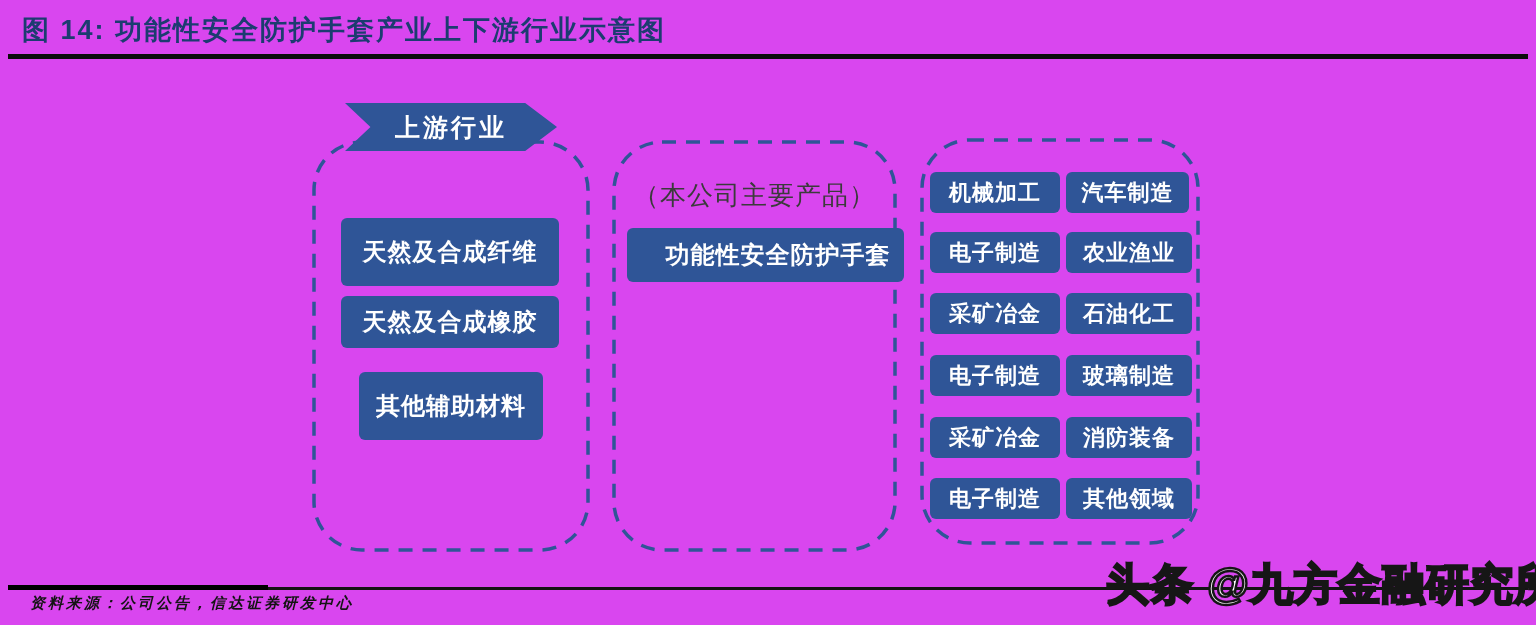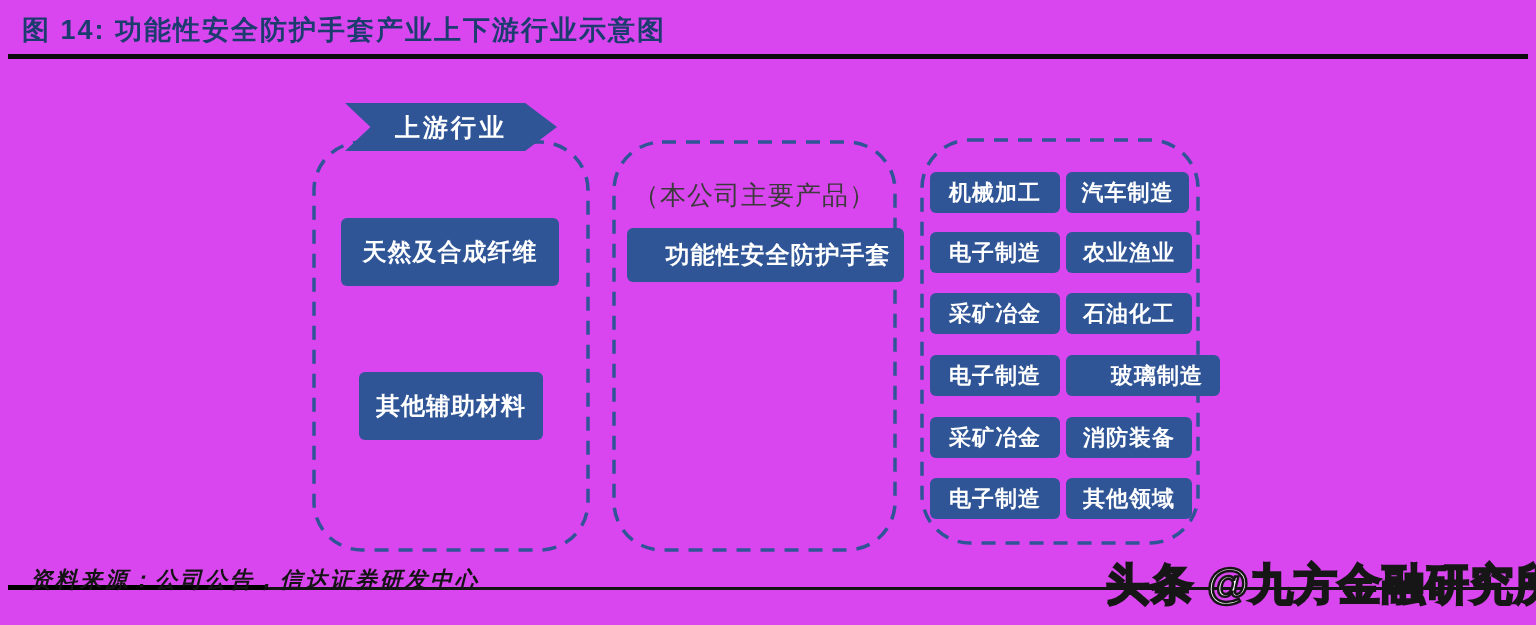--- a/index.html
+++ b/index.html
@@ -34,23 +34,23 @@
   .pill.big{font-size:24px;}
   .pill.small{font-size:22px;}
   .note{
     position:absolute;left:0;right:0;top:38px;text-align:center;
     font-size:26px;color:#3b3b3b;font-weight:500;letter-spacing:1px;z-index:2;
   }
   
   .bottom-rule{position:absolute;left:8px;top:587px;width:1520px;height:3px;background:#141414;z-index:1;}
   .bottom-rule-thick{position:absolute;left:8px;top:585px;width:260px;height:5px;background:#000000;z-index:1;}
   .source{
-    position:absolute;left:30px;top:565px;
+    position:absolute;left:30px;top:594px;
     font-family:"Liberation Serif",serif;font-style:italic;font-weight:600;
-    font-size:22px;color:#141414;letter-spacing:3px;z-index:2;
+    font-size:15px;color:#141414;letter-spacing:3px;z-index:2;
   }
   .watermark{
     position:absolute;left:1106px;top:556px;z-index:5;
     font-size:43px;font-weight:bold;letter-spacing:1px;
     color:#ffffff;-webkit-text-stroke:2.5px #161616;
     white-space:nowrap;
   }
 </style>
 </head>
 <body>
@@ -62,20 +62,23 @@
 
   <div class="group" style="left:312px;top:140px;width:278px;height:412px;">
     <svg class="dash-border" width="278" height="412">
       <rect x="2" y="2" width="274" height="408" rx="48" fill="none" stroke="#2f5597" stroke-width="3.5" stroke-dasharray="14 10"></rect>
     </svg>
     <div class="banner" style="width:212px;">
       <span>上游行业</span>
     </div>
     <div class="pill big" style="left:29px;top:78px;width:218px;height:68px;">
       <span>天然及合成纤维</span>
+    </div>
+    <div class="pill big" style="left:29px;top:156px;width:218px;height:52px;">
+      <span>天然及合成橡胶</span>
     </div>
     <div class="pill big" style="left:47px;top:232px;width:184px;height:68px;">
       <span>其他辅助材料</span>
     </div>
   </div>
 
   <div class="group" style="left:612px;top:140px;width:285px;height:412px;">
     <svg class="dash-border" width="285" height="412">
       <rect x="2" y="2" width="281" height="408" rx="48" fill="none" stroke="#2f5597" stroke-width="3.5" stroke-dasharray="14 10"></rect>
     </svg>
@@ -107,21 +110,21 @@
     <div class="pill small" style="left:10px;top:155px;width:130px;height:41px;">
         <span>采矿冶金</span>
       </div>
     <div class="pill small" style="left:146px;top:155px;width:126px;height:41px;justify-content:center;">
         <span>石油化工</span>
       </div>
 
     <div class="pill small" style="left:10px;top:217px;width:130px;height:41px;">
         <span>电子制造</span>
       </div>
-    <div class="pill small" style="left:146px;top:217px;width:126px;height:41px;padding-left:28px;">
+    <div class="pill small" style="left:146px;top:217px;width:126px;height:41px;">
         <span>玻璃制造</span>
       </div>
 
     <div class="pill small" style="left:10px;top:279px;width:130px;height:41px;">
         <span>采矿冶金</span>
       </div>
     <div class="pill small" style="left:146px;top:279px;width:126px;height:41px;text-align:center;">
         <span>消防装备</span>
       </div>
 

